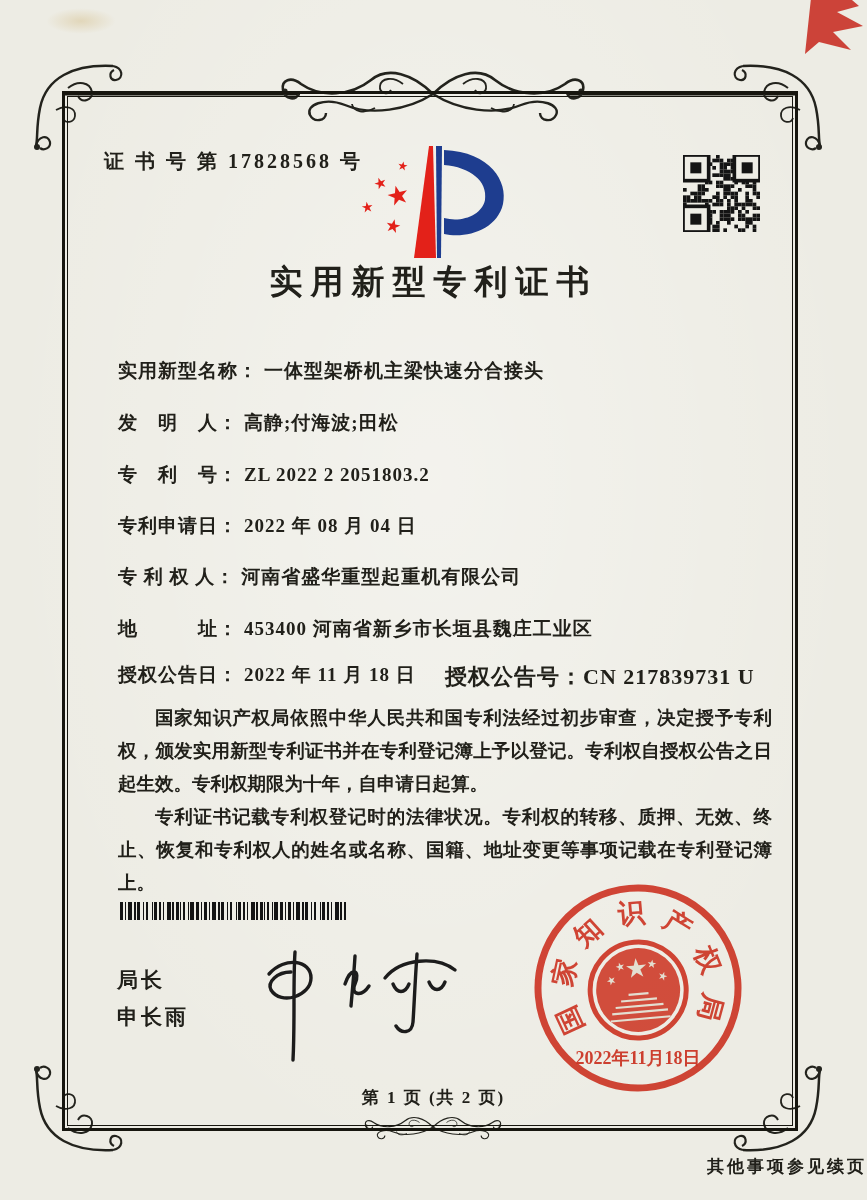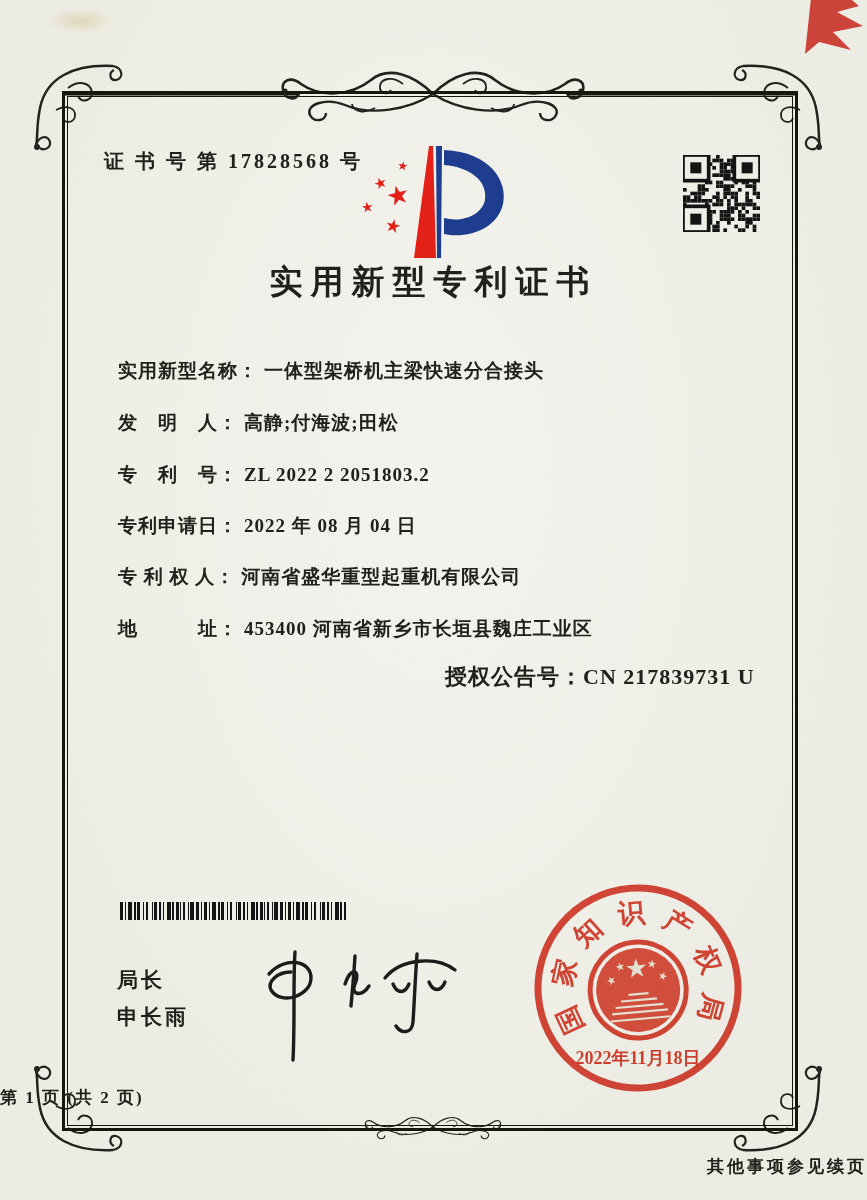--- a/index.html
+++ b/index.html
@@ -39,21 +39,21 @@
   .bodytext{
     position:absolute;left:118px;top:702px;width:654px;
     font-size:18.5px;line-height:33px;font-weight:600;text-align:justify;
   }
   .bodytext p{margin:0;text-indent:2em;}
   .barcode{position:absolute;left:119px;top:901px;width:228px;height:20px;}
   .director-title{position:absolute;left:117px;top:966px;font-size:21px;font-weight:600;letter-spacing:3px;}
   .director-name{position:absolute;left:117px;top:1003px;font-size:21px;font-weight:600;letter-spacing:3px;}
   .signature{position:absolute;left:233px;top:922px;width:235px;height:145px;}
   .seal{position:absolute;left:528px;top:878px;width:220px;height:220px;transform:rotate(-5deg);mix-blend-mode:multiply;opacity:.95;}
-  .page-no{position:absolute;left:0;right:0;top:1086px;text-align:left;font-size:17px;font-weight:600;letter-spacing:2px;}
+  .page-no{position:absolute;left:0;right:0;top:1086px;text-align:center;font-size:17px;font-weight:600;letter-spacing:2px;}
   .cont-note{position:absolute;left:0;right:0;top:1155px;text-align:right;font-size:17px;font-weight:600;letter-spacing:3px;}
   .smudge{position:absolute;left:46px;top:8px;width:70px;height:26px;border-radius:50%;
     background:radial-gradient(ellipse, rgba(190,150,60,.25), rgba(190,150,60,0) 70%);}
   .redmark{position:absolute;right:-6px;top:-8px;width:80px;height:70px;}
 </style>
 </head>
 <body>
 
 <div class="paper">
 
@@ -288,24 +288,31 @@
   </div>
   <div class="frow" style="top:513px">
     <span class="flabel">专利申请日</span><span>：</span><span class="fvalue">2022 年 08 月 04 日</span>
   </div>
   <div class="frow" style="top:564px">
     <span class="flabel">专 利 权 人</span><span>：</span><span class="fvalue">河南省盛华重型起重机有限公司</span>
   </div>
   <div class="frow" style="top:616px">
     <span class="flabel">地　　　址</span><span>：</span><span class="fvalue">453400 河南省新乡市长垣县魏庄工业区</span>
   </div>
+  <div class="frow" style="top:662px">
+    <span class="flabel">授权公告日</span><span>：</span><span class="fvalue">2022 年 11 月 18 日</span>
+  </div>
   <div class="grant-no" style="top:662px">
     <span class="flabel">授权公告号</span><span>：</span><span class="fvalue">CN 217839731 U</span>
   </div>
 
+  <div class="bodytext">
+    <p>国家知识产权局依照中华人民共和国专利法经过初步审查，决定授予专利权，颁发实用新型专利证书并在专利登记簿上予以登记。专利权自授权公告之日起生效。专利权期限为十年，自申请日起算。</p>
+    <p>专利证书记载专利权登记时的法律状况。专利权的转移、质押、无效、终止、恢复和专利权人的姓名或名称、国籍、地址变更等事项记载在专利登记簿上。</p>
+  </div>
 
   <svg class="barcode" viewBox="0 0 228 20" preserveAspectRatio="none">
     <path d="M1,10 H227" stroke="#141414" stroke-width="18" stroke-dasharray="3 2 1 2 4 2 2 1 3 3 1 2 2 4 1 1 3 2 2 2 1 3 4 1 2 2 3 1 1 2 2 3 1 1 4 2 3 2 1 2"></path>
   </svg>
 
   <div class="director-title">局长</div>
   <div class="director-name">申长雨</div>
 
   <svg class="signature" viewBox="0 0 235 145">
     <g fill="none" stroke="#1c1c1c" stroke-width="3.4" stroke-linecap="round">

